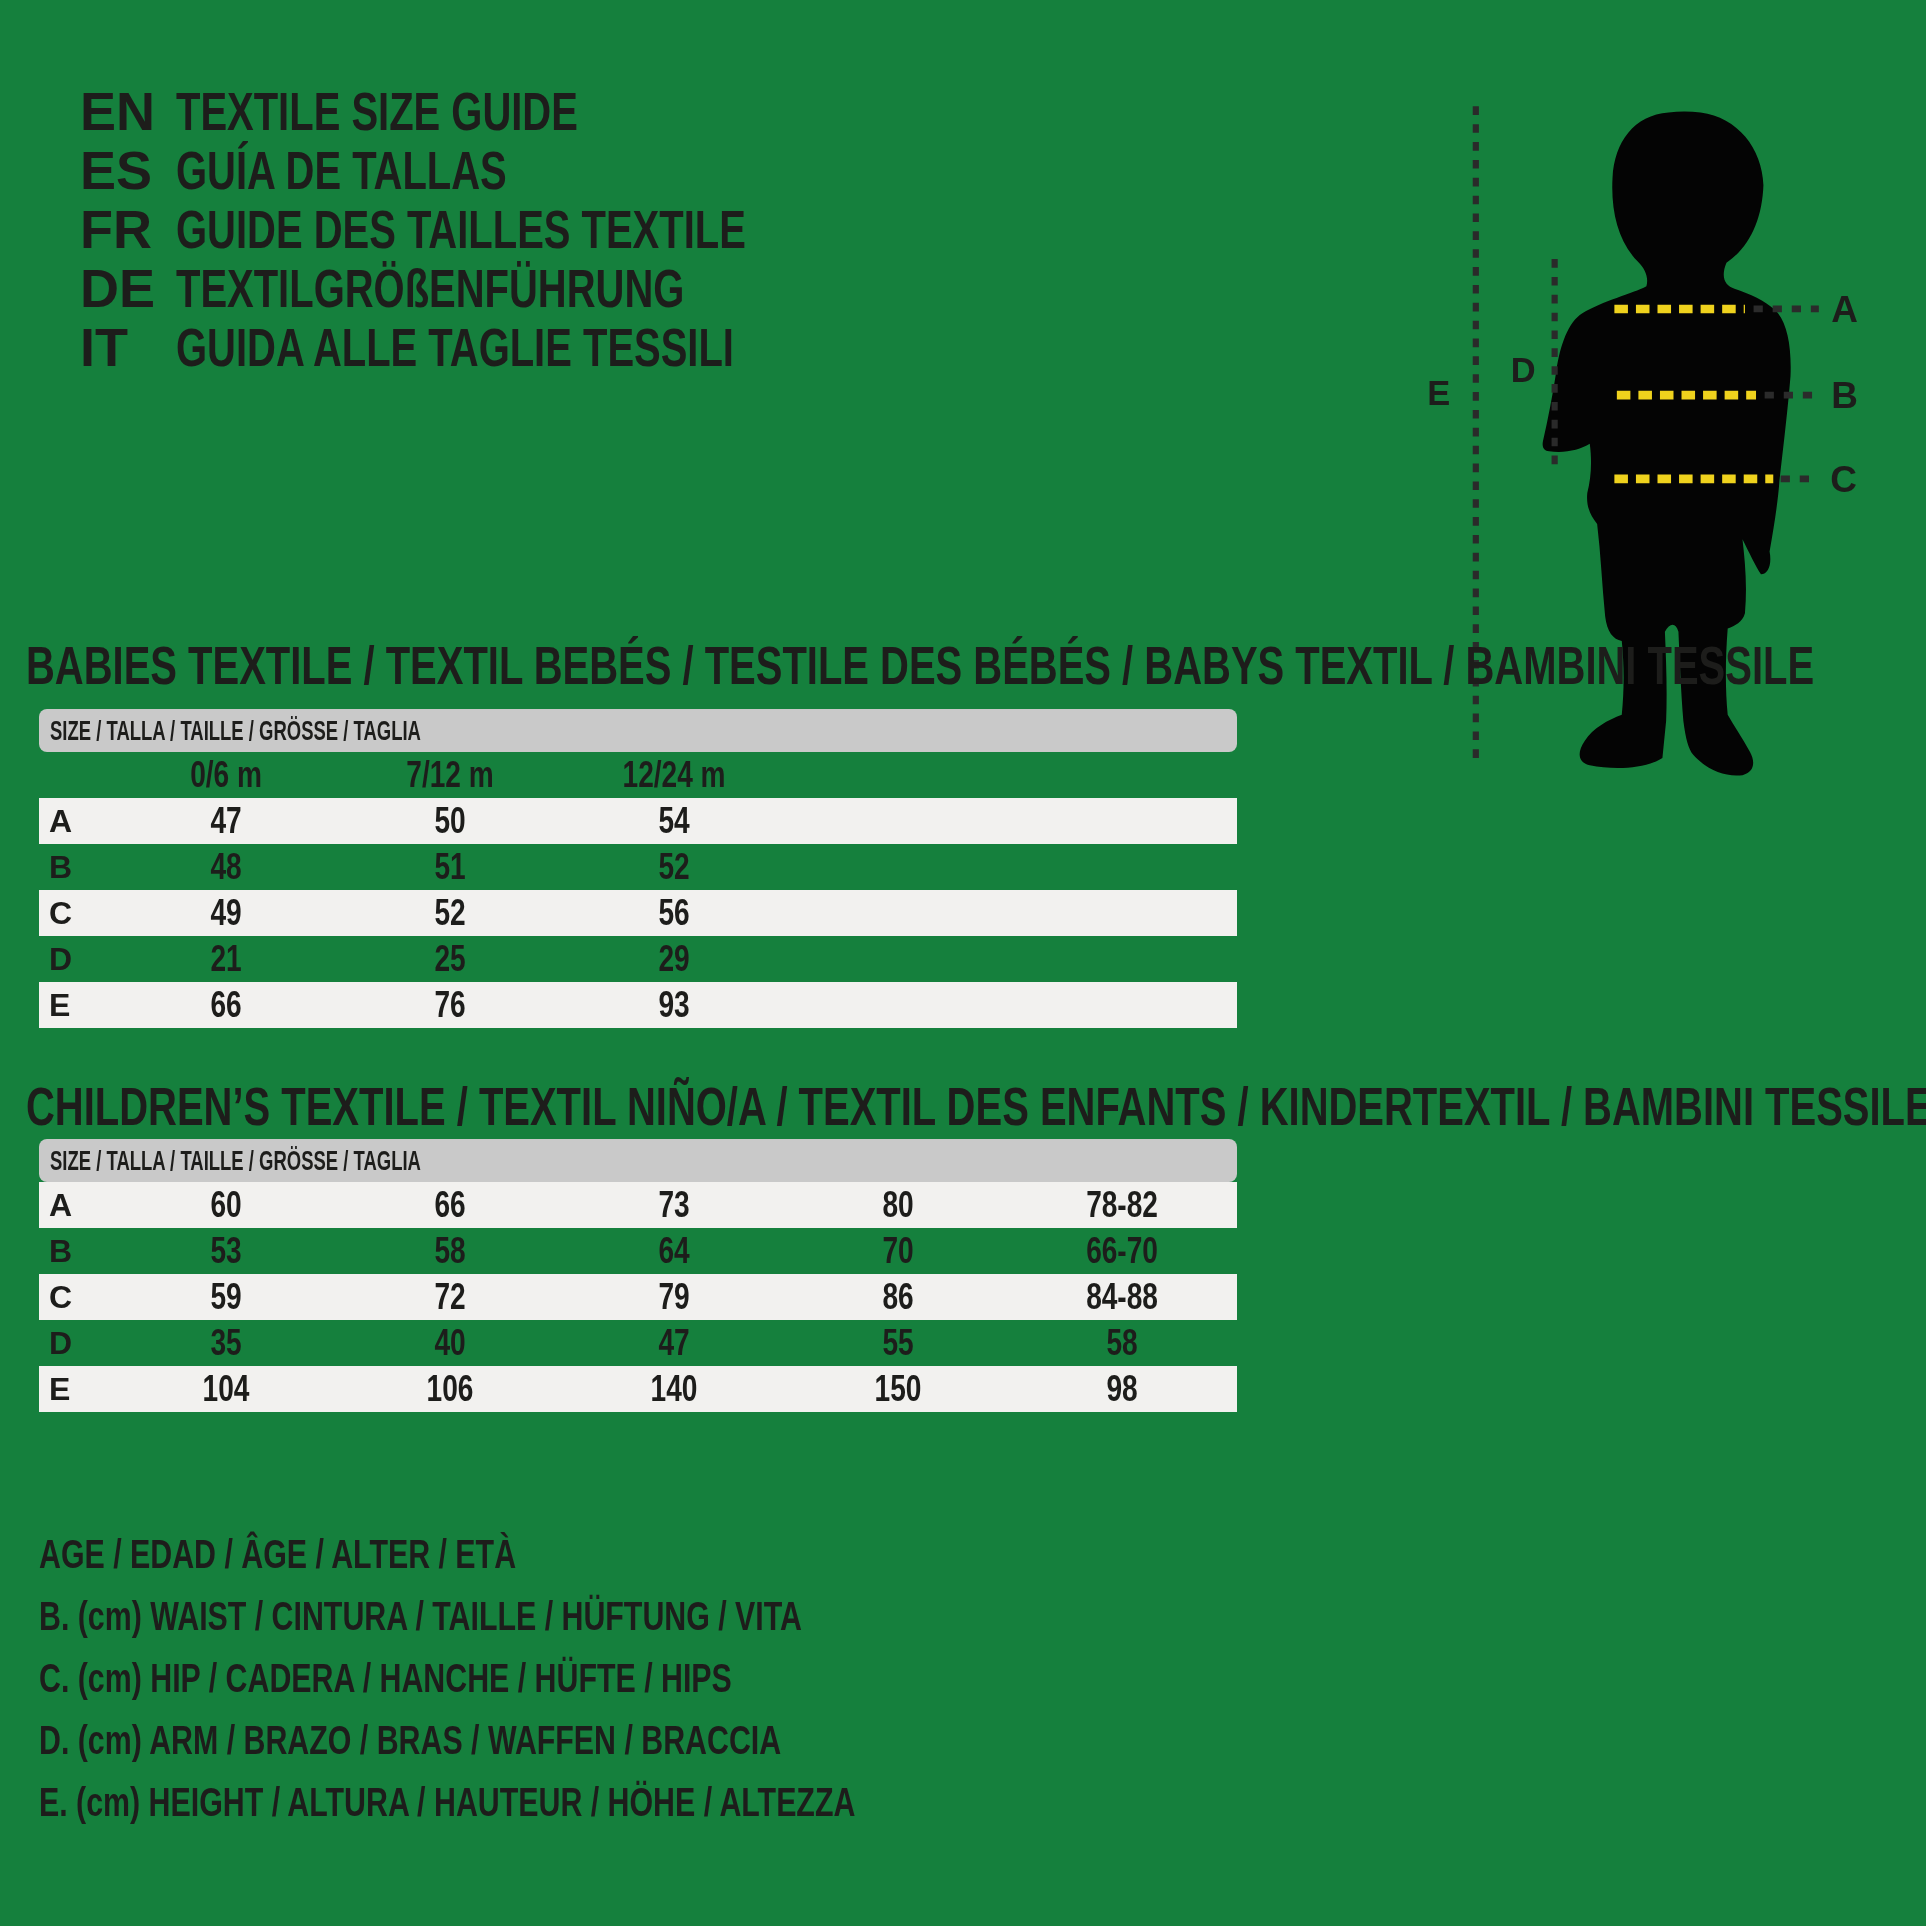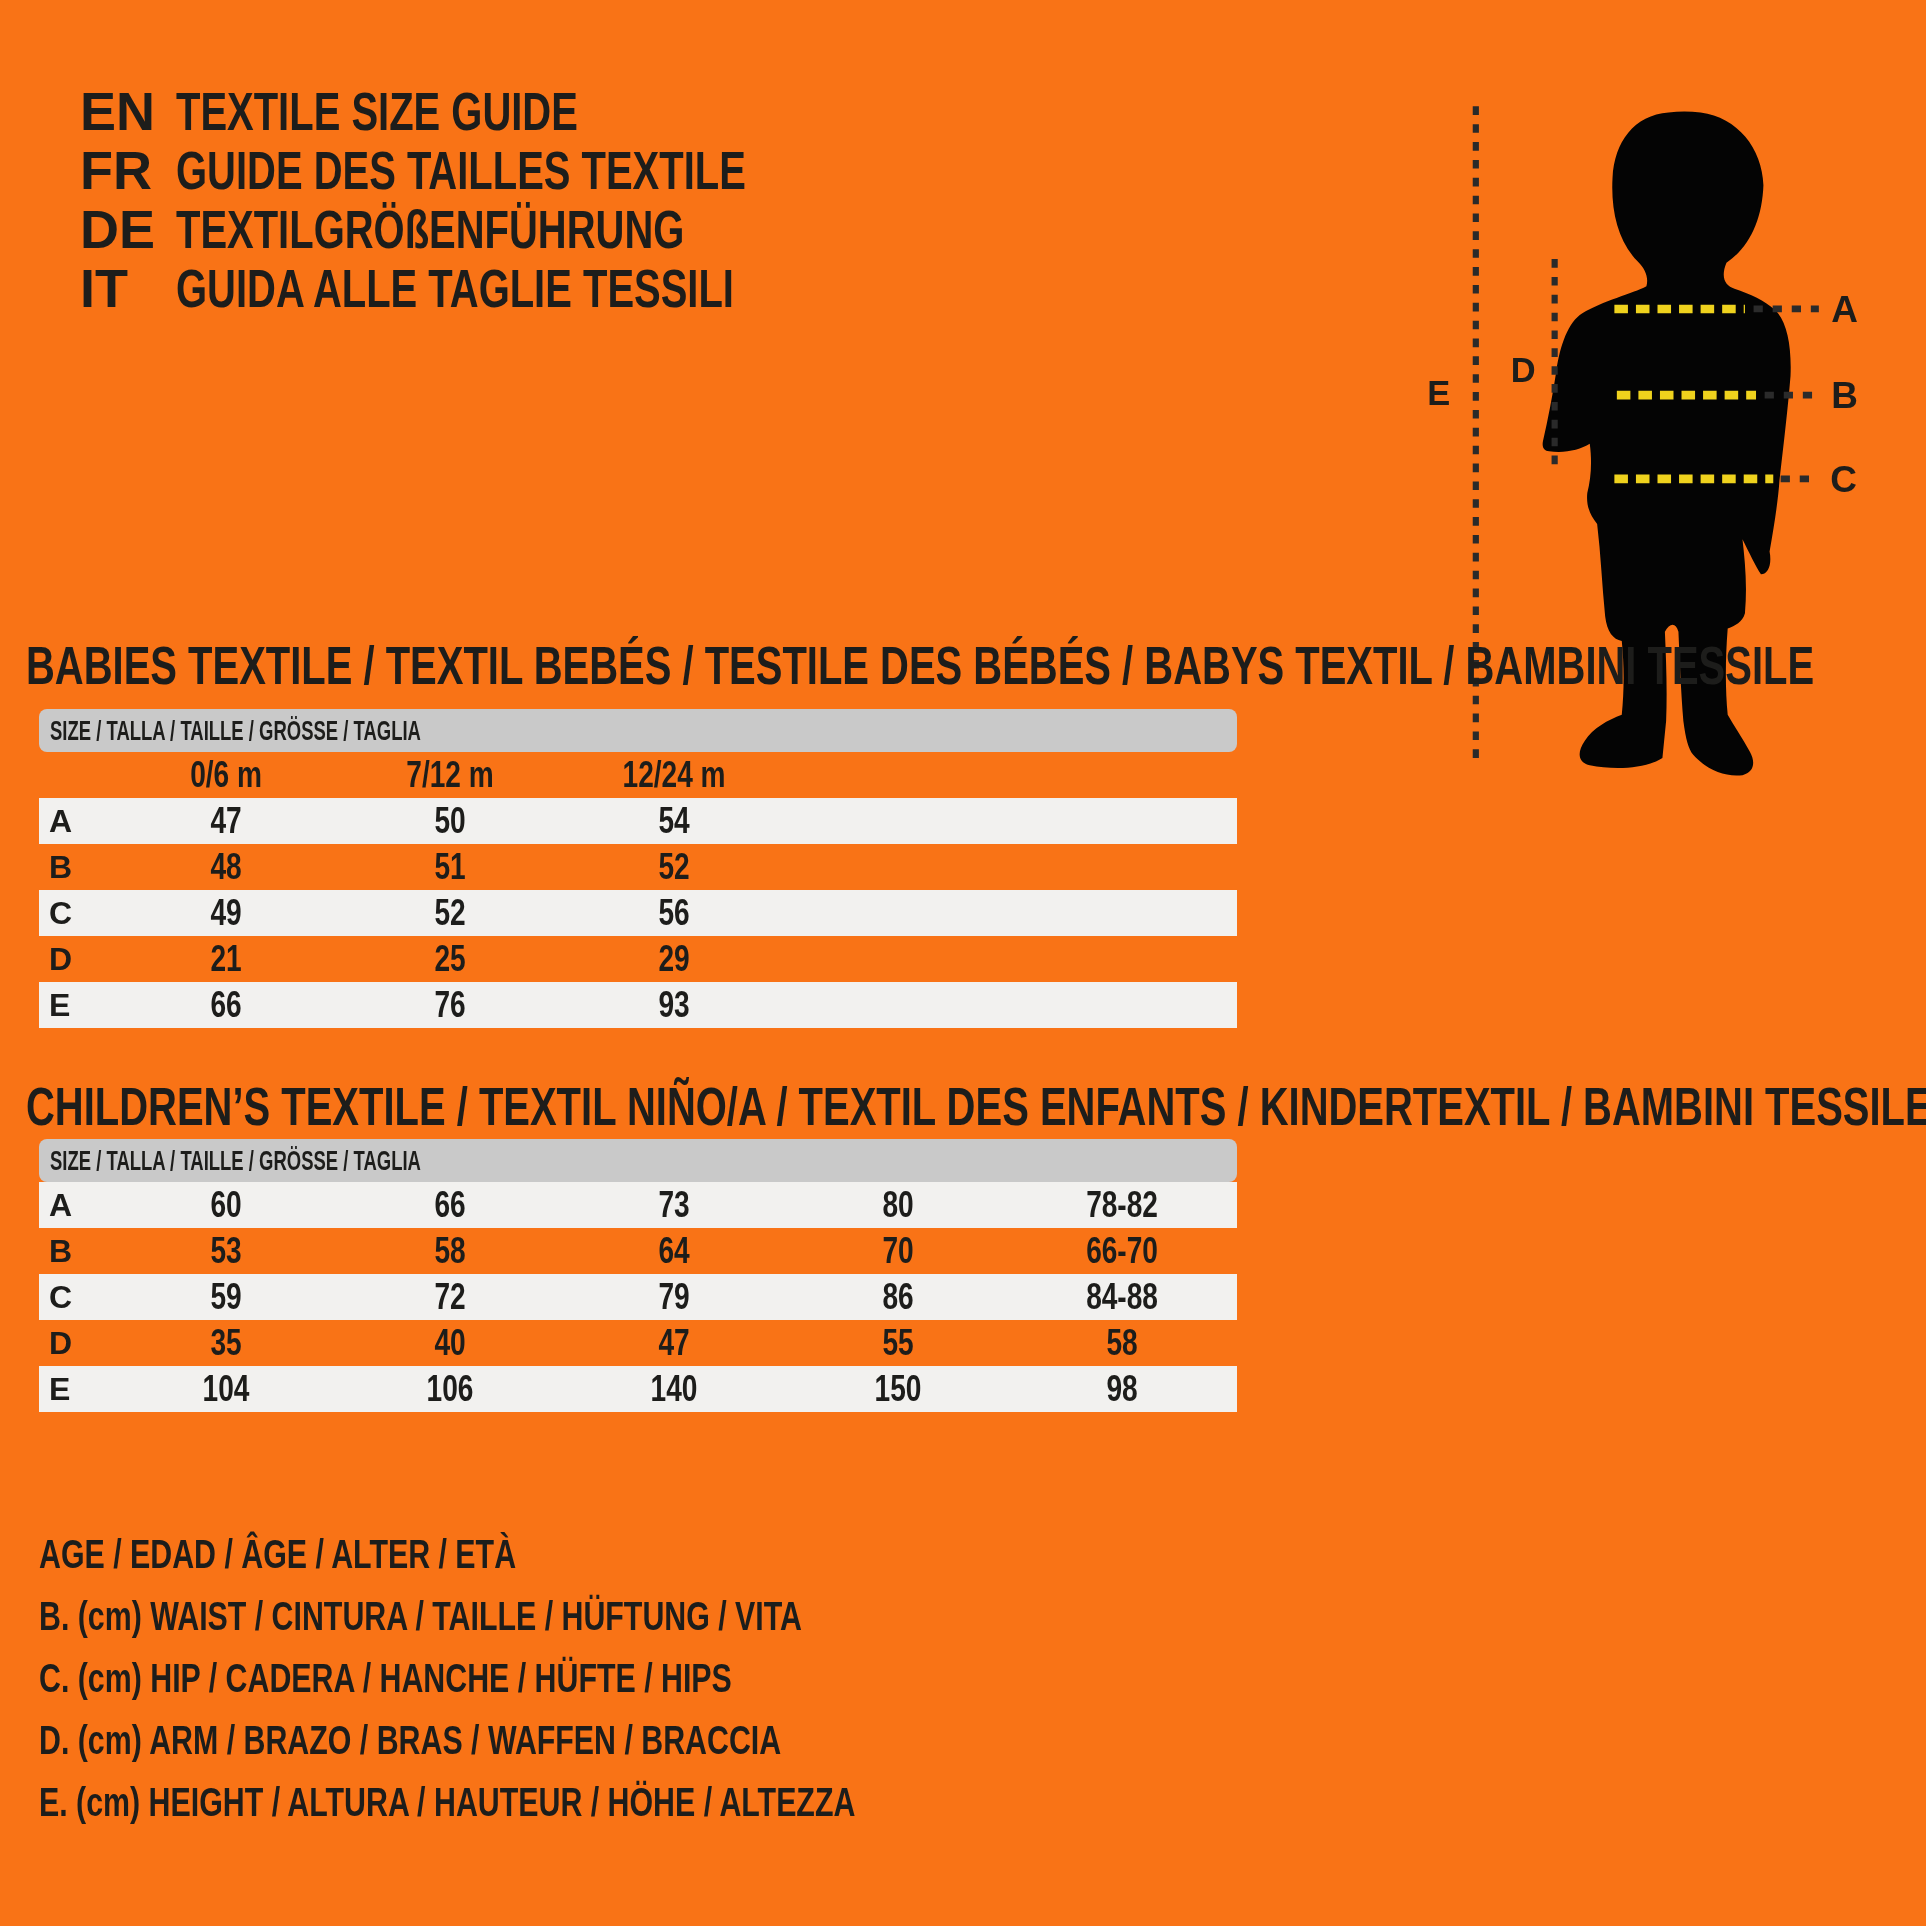--- a/index.html
+++ b/index.html
@@ -1,17 +1,17 @@
 <!DOCTYPE html>
 <html style="font-size:10px"><head>
 <meta charset="utf-8">
 <style>
   html,body{margin:0;padding:0;background:#ffffff;}
   #canvas{
-    position:relative;width:1926px;height:1926px;background:#f97316;
+    position:relative;width:1926px;height:1926px;background:#15803d;
     font-family:"Liberation Sans","DejaVu Sans",sans-serif;
     font-weight:bold;color:#1d1d1b;overflow:hidden;
   }
   .cond{display:inline-block;transform:scaleX(0.74);transform-origin:left center;white-space:nowrap;}
   .cnum{display:inline-block;transform:scaleX(0.78);transform-origin:center;white-space:nowrap;}
 
   
   #lang-block{position:absolute;left:80px;top:82px;}
   .lang-row{height:59px;line-height:59px;font-size:54px;display:flex;}
   .lang-code{width:96px;flex:0 0 96px;}
@@ -37,20 +37,24 @@
 </style>
 </head>
 <body>
 
 <div id="canvas">
 
   <div id="lang-block">
     <div class="lang-row">
       <span class="lang-code">EN</span>
       <span class="cond">TEXTILE SIZE GUIDE</span>
+    </div>
+    <div class="lang-row">
+      <span class="lang-code">ES</span>
+      <span class="cond">GUÍA DE TALLAS</span>
     </div>
     <div class="lang-row">
       <span class="lang-code">FR</span>
       <span class="cond">GUIDE DES TAILLES TEXTILE</span>
     </div>
     <div class="lang-row">
       <span class="lang-code">DE</span>
       <span class="cond">TEXTILGRÖßENFÜHRUNG</span>
     </div>
     <div class="lang-row">

